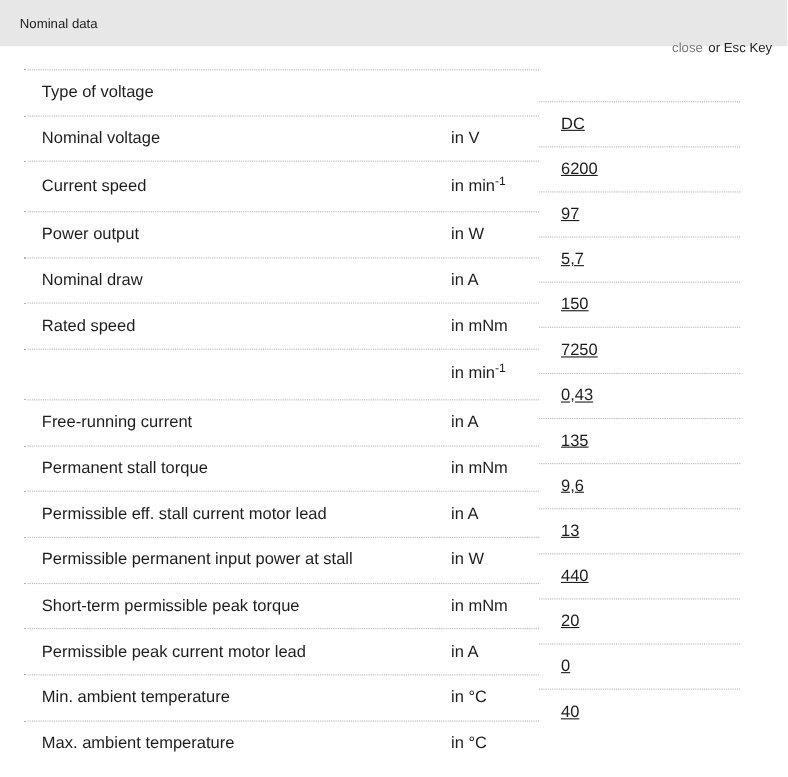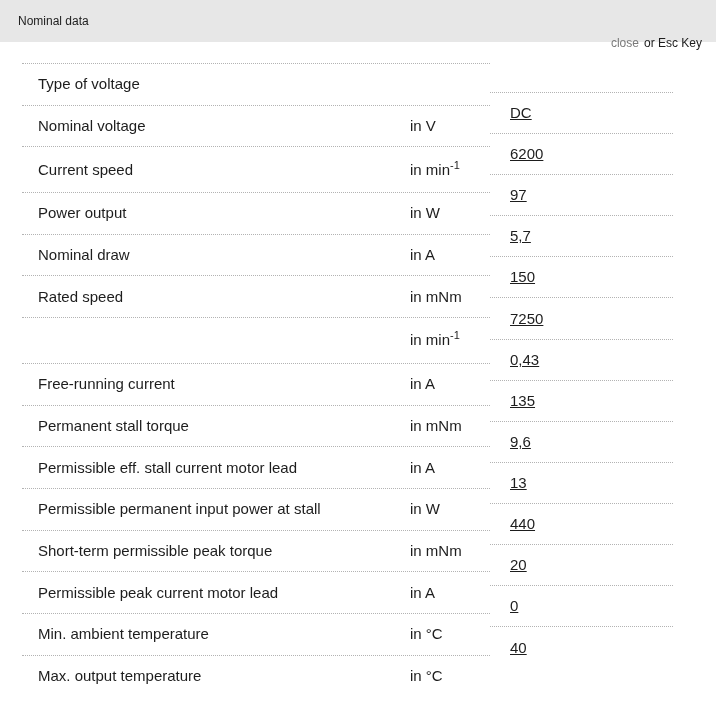--- a/index.html
+++ b/index.html
@@ -161,21 +161,21 @@
           <span class="row-label">Permissible peak current motor lead</span>
           <span class="row-unit"><span>in A</span><sup></sup></span>
         </div>
 
         <div class="lrow">
           <span class="row-label">Min. ambient temperature</span>
           <span class="row-unit"><span>in °C</span><sup></sup></span>
         </div>
 
         <div class="lrow last">
-          <span class="row-label">Max. output temperature</span>
+          <span class="row-label">Max. ambient temperature</span>
           <span class="row-unit"><span>in °C</span><sup></sup></span>
         </div>
       </div>
 
     <div class="values-col">
 
         <div class="vrow">
           <span>DC</span>
         </div>
 

